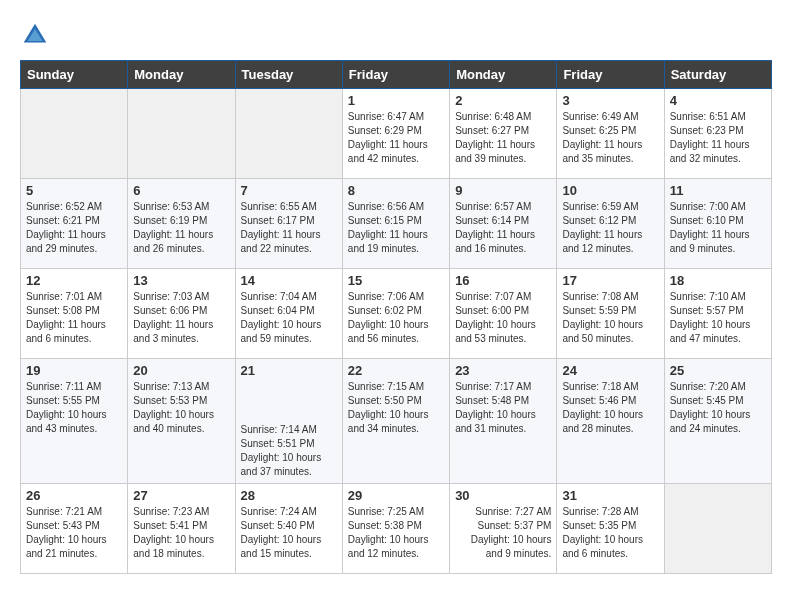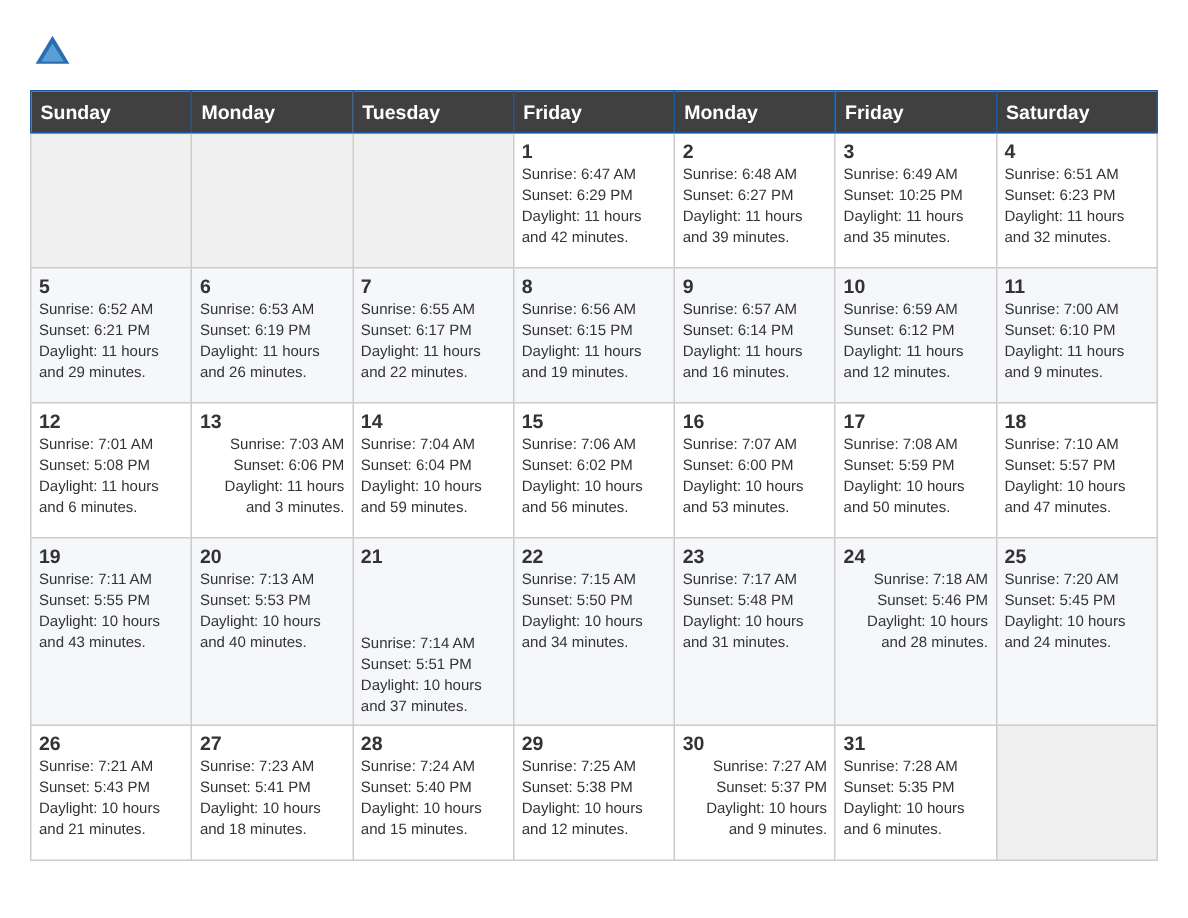--- a/index.html
+++ b/index.html
@@ -141,21 +141,21 @@
         <td>
           <div class="day-number">2</div>
           <div class="day-info" style="white-space: pre-line;">Sunrise: 6:48 AM
 Sunset: 6:27 PM
 Daylight: 11 hours
 and 39 minutes.</div>
         </td>
         <td>
           <div class="day-number">3</div>
           <div class="day-info" style="white-space: pre-line;">Sunrise: 6:49 AM
-Sunset: 10:25 PM
+Sunset: 6:25 PM
 Daylight: 11 hours
 and 35 minutes.</div>
         </td>
         <td>
           <div class="day-number">4</div>
           <div class="day-info" style="white-space: pre-line;">Sunrise: 6:51 AM
 Sunset: 6:23 PM
 Daylight: 11 hours
 and 32 minutes.</div>
         </td>
@@ -214,21 +214,21 @@
       <tr>
         <td>
           <div class="day-number">12</div>
           <div class="day-info" style="white-space: pre-line;">Sunrise: 7:01 AM
 Sunset: 5:08 PM
 Daylight: 11 hours
 and 6 minutes.</div>
         </td>
         <td>
           <div class="day-number">13</div>
-          <div class="day-info" style="white-space: pre-line; text-align: right;">Sunrise: 7:03 AM
+          <div class="day-info" style="white-space: pre-line;">Sunrise: 7:03 AM
 Sunset: 6:06 PM
 Daylight: 11 hours
 and 3 minutes.</div>
         </td>
         <td>
           <div class="day-number">14</div>
           <div class="day-info" style="white-space: pre-line;">Sunrise: 7:04 AM
 Sunset: 6:04 PM
 Daylight: 10 hours
 and 59 minutes.</div>
@@ -293,21 +293,21 @@
         </td>
         <td>
           <div class="day-number">23</div>
           <div class="day-info" style="white-space: pre-line;">Sunrise: 7:17 AM
 Sunset: 5:48 PM
 Daylight: 10 hours
 and 31 minutes.</div>
         </td>
         <td>
           <div class="day-number">24</div>
-          <div class="day-info" style="white-space: pre-line; text-align: right;">Sunrise: 7:18 AM
+          <div class="day-info" style="white-space: pre-line;">Sunrise: 7:18 AM
 Sunset: 5:46 PM
 Daylight: 10 hours
 and 28 minutes.</div>
         </td>
         <td>
           <div class="day-number">25</div>
           <div class="day-info" style="white-space: pre-line;">Sunrise: 7:20 AM
 Sunset: 5:45 PM
 Daylight: 10 hours
 and 24 minutes.</div>

